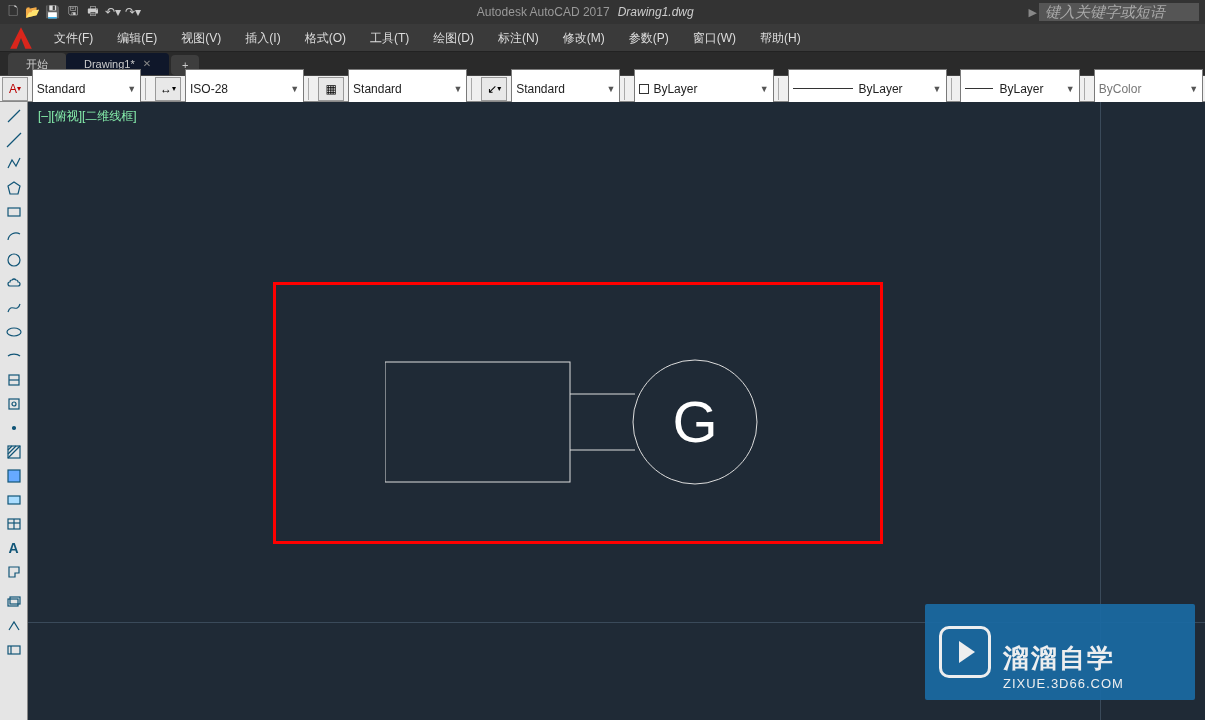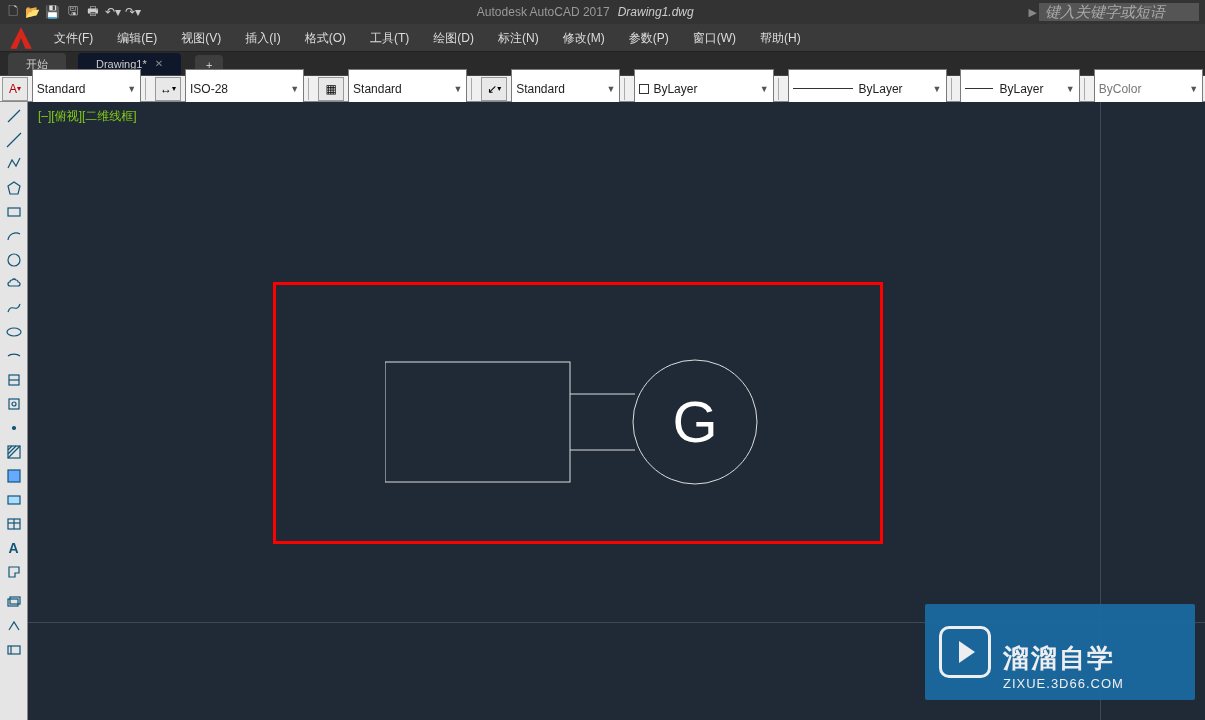--- a/index.html
+++ b/index.html
@@ -15,21 +15,21 @@
 
 
 .topbar { height: 28px; background: #3a3a3a; display: flex; align-items: stretch; border-bottom: 1px solid #222; }
 .logo { width: 42px; display: flex; align-items: center; justify-content: center; background: #3a3a3a; }
 .logo svg { width: 26px; height: 26px; }
 .menu { display: flex; align-items: center; }
 .menu-item { color: #ddd; font-size: 12px; padding: 0 12px; line-height: 28px; cursor: pointer; }
 
 
 .doctabs { height: 24px; background: #2a2a2a; display: flex; align-items: flex-end; padding-left: 8px; border-bottom: 1px solid #444; }
-.doctab { height: 22px; padding: 0 18px; background: #3e3e3e; color: #ccc; font-size: 11px; line-height: 22px; margin-right: 12px; border-top-left-radius: 4px; border-top-right-radius: 4px; display: flex; align-items: center; gap: 8px; cursor: pointer; }
+.doctab { height: 22px; padding: 0 18px; background: #3e3e3e; color: #ccc; font-size: 11px; line-height: 22px; margin-right: 0; border-top-left-radius: 4px; border-top-right-radius: 4px; display: flex; align-items: center; gap: 8px; cursor: pointer; }
 .doctab.active { background: #0f172a; }
 .doctab .close { color: #888; font-size: 10px; }
 .newtab { width: 28px; height: 20px; background: #3e3e3e; color: #ccc; text-align: center; line-height: 20px; border-radius: 4px; cursor: pointer; margin-left: 2px; font-size:11px;}
 
 
 .ribbons { height: 26px; background: #f0f0f0; display: flex; align-items: center; border-bottom: 1px solid #888; }
 .rbtn { width: 26px; height: 24px; background: #e8e8e8; border: 1px solid #999; margin: 0 2px; display: flex; align-items: center; justify-content: center; font-size: 12px; cursor: pointer; }
 .dd { height: 39px; background: #fff; border: 1px solid #7a7a7a; margin: 0 2px; display: flex; align-items: center; padding: 0 4px; font-size: 12px; color: #222; cursor: pointer; position: relative; }
 .dd .arr { margin-left: auto; font-size: 9px; color: #555; }
 .dd.w110 { width: 110px; }
@@ -41,21 +41,21 @@
 .sep { width: 6px; height: 22px; border-left: 1px solid #aaa; margin: 0 2px; }
 
 
 .leftpal { position: absolute; left: 0; top: 102px; width: 28px; bottom: 0; background: #e5e5e5; border-right: 1px solid #888; display: flex; flex-direction: column; padding-top: 2px; }
 .tool { width: 24px; height: 22px; margin: 1px auto; display: flex; align-items: center; justify-content: center; cursor: pointer; color: #2a6; }
 .tool svg { width: 16px; height: 16px; stroke: #157; fill: none; stroke-width: 1.2; }
 .tool-sep { height: 6px; }
 
 
 .canvas { position: absolute; left: 28px; right: 0; top: 102px; bottom: 0; background: #1f2a36; }
-.viewlabel { position: absolute; left: 10px; top: 6px; color: #84cc16; font-size: 12px; }
+.viewlabel { position: absolute; left: 10px; top: 6px; color: #86efac; font-size: 12px; }
 .axis-h { position: absolute; left: 0; right: 0; top: 520px; height: 1px; background: #3a4a5a; }
 .axis-v { position: absolute; top: 0; bottom: 0; left: 1072px; width: 1px; background: #3a4a5a; }
 
 .redbox { position: absolute; left: 245px; top: 180px; width: 610px; height: 262px; border: 3px solid #f00; }
 .drawing { position: absolute; left: 357px; top: 250px; }
 .drawing svg { display: block; }
 
 
 .watermark { position: absolute; right: 10px; bottom: 20px; width: 270px; height: 96px; background: #1a6aa3; opacity: 0.92; display: flex; align-items: center; padding: 10px 14px; gap: 12px; border-radius: 2px; }
 .watermark .play { width: 52px; height: 52px; border: 3px solid #fff; border-radius: 10px; display: flex; align-items: center; justify-content: center; }

